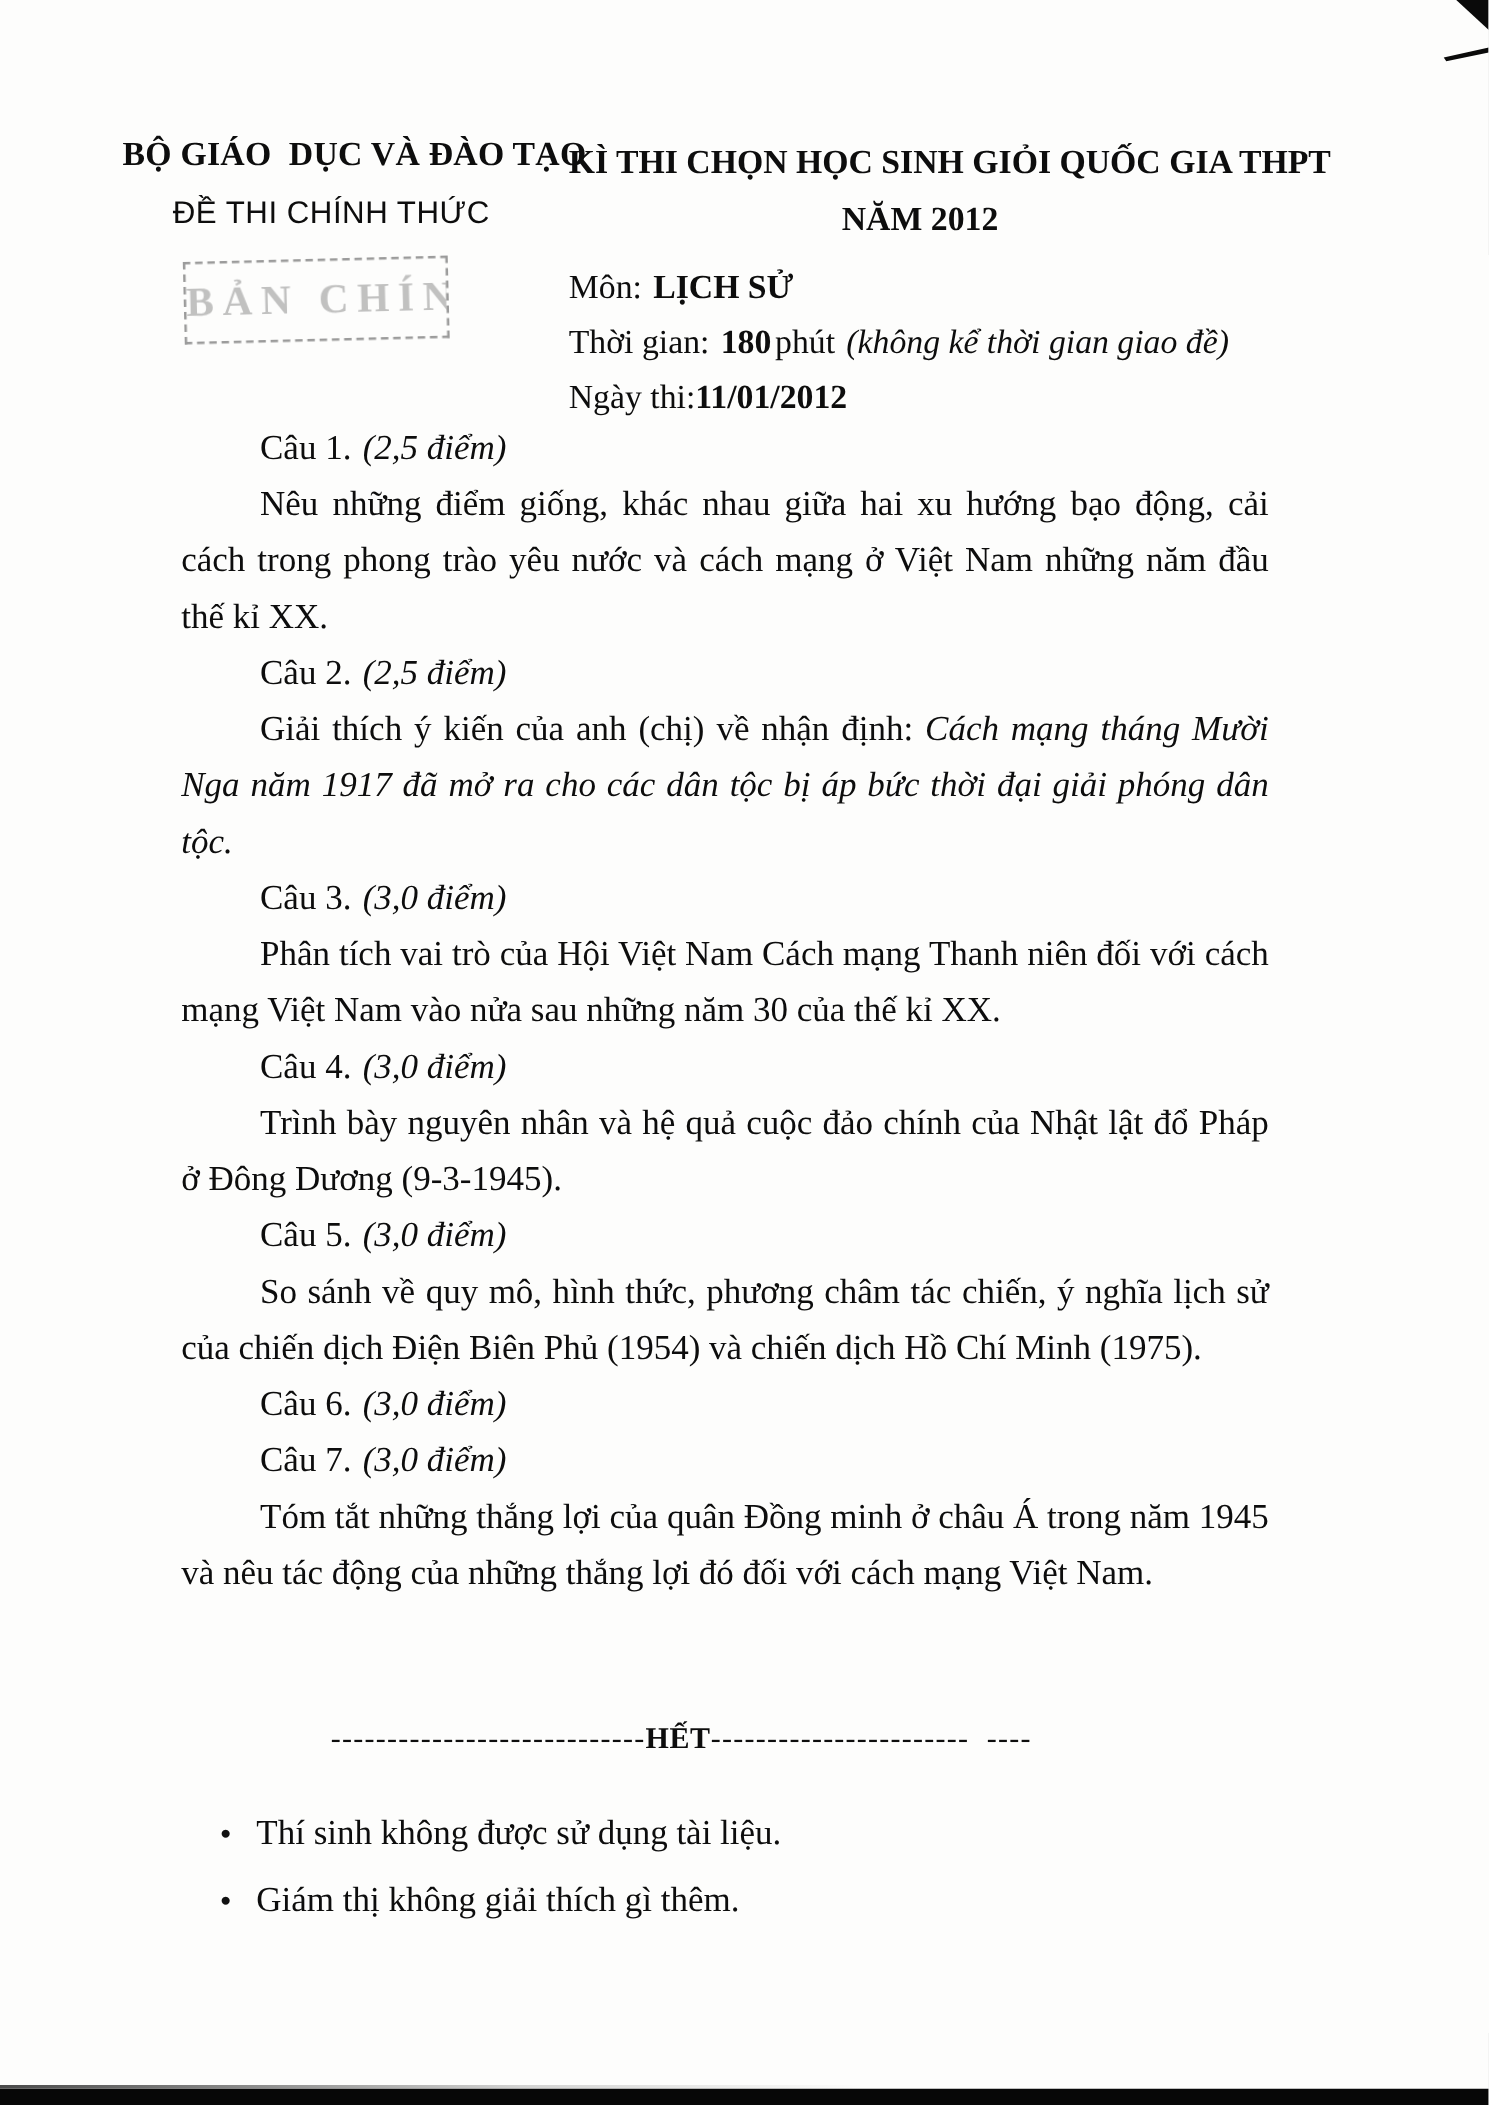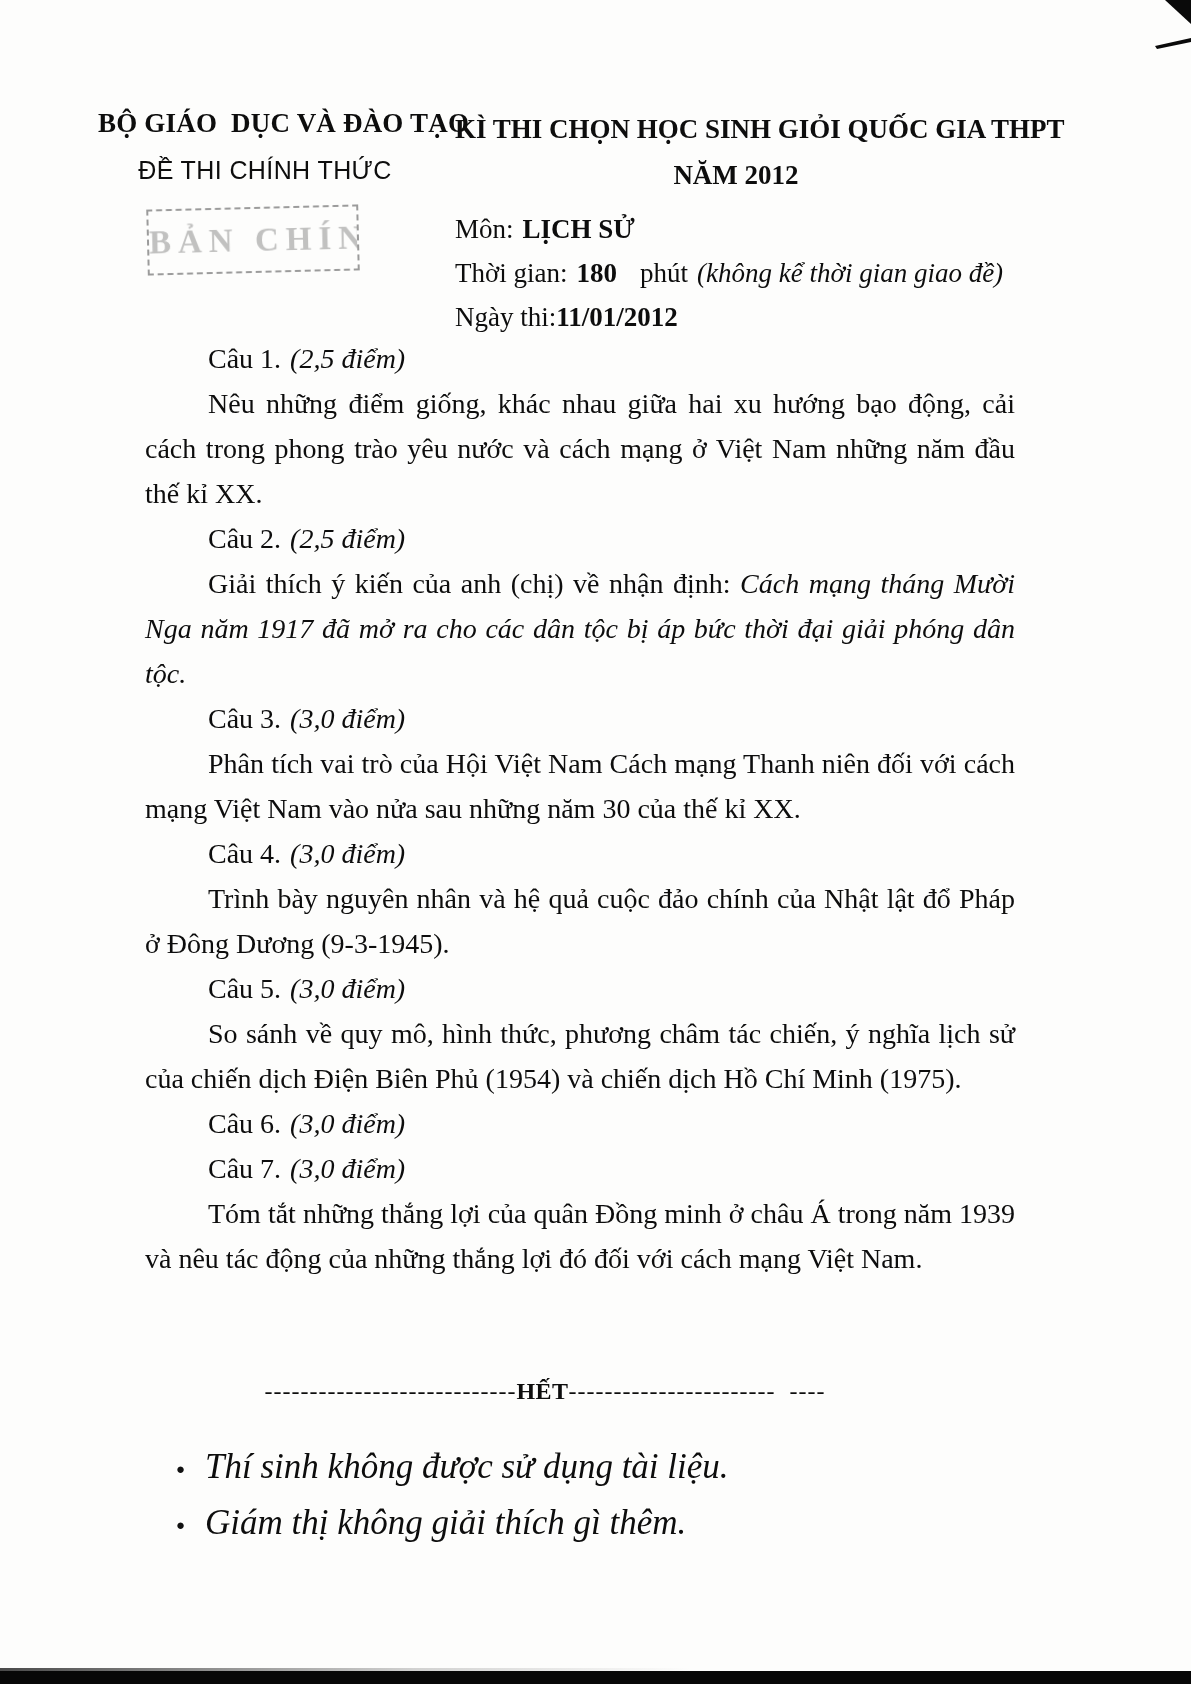--- a/index.html
+++ b/index.html
@@ -38,21 +38,21 @@
   }
   .hdr-right{
     position:absolute;left:455px;top:112px;width:562px;
     font-size:27px;line-height:34px;
   }
   .exam-title{font-weight:bold;white-space:nowrap;}
   .exam-year{font-weight:bold;text-align:center;margin-top:12px;}
   .meta{margin-top:15px;}
   .meta-row{line-height:44px;white-space:nowrap;}
   .meta-row .val{font-weight:bold;margin-left:9px;text-align:right;}
-  .meta-row .unit{margin-left:23px;text-align:center;}
+  .meta-row .unit{margin-left:3px;text-align:center;}
   .meta-row .note{font-style:italic;margin-left:9px;}
   .meta-row .val-wide{font-weight:bold;margin-left:0;}
   
   .content{
     position:absolute;left:145px;top:336px;width:870px;
     font-size:28px;line-height:45px;
     text-align:justify;
   }
   .content p{margin:0;text-indent:63px;}
   .q-head b{font-weight:normal;}
@@ -68,21 +68,21 @@
   
   .notes{
     position:absolute;left:176px;top:1442px;
     list-style:none;margin:0;padding:0;
   }
   .notes li{display:flex;align-items:baseline;line-height:49px;}
   .notes .bullet{
     font-size:15px;margin-right:20px;position:relative;top:-4px;
     color:#111;
   }
-  .notes .note-text{font-style:italic;font-size:35px;}
+  .notes .note-text{font-size:28px;}
   
   .corner-artifact{position:absolute;top:0;right:0;}
   .bottom-bar{
     position:absolute;left:0;bottom:0;width:1191px;height:13px;
     background:#070707;
   }
   .bottom-bar::before{
     content:"";position:absolute;top:-3px;left:0;width:58%;height:3px;
     background:linear-gradient(90deg,#4a4a4a 0%,rgba(80,80,80,.25) 60%,transparent 100%);
   }
@@ -134,21 +134,21 @@
 
     <p class="q-head"><b>Câu 4.</b><i>(3,0 điểm)</i></p>
     <p class="q-body"><span>Trình bày nguyên nhân và hệ quả cuộc đảo chính của Nhật lật đổ Pháp ở Đông Dương (9-3-1945).</span><i></i></p>
 
     <p class="q-head"><b>Câu 5.</b><i>(3,0 điểm)</i></p>
     <p class="q-body"><span>So sánh về quy mô, hình thức, phương châm tác chiến, ý nghĩa lịch sử của chiến dịch Điện Biên Phủ (1954) và chiến dịch Hồ Chí Minh (1975).</span><i></i></p>
 
     <p class="q-head"><b>Câu 6.</b><i>(3,0 điểm)</i></p>
 
     <p class="q-head"><b>Câu 7.</b><i>(3,0 điểm)</i></p>
-    <p class="q-body"><span>Tóm tắt những thắng lợi của quân Đồng minh ở châu Á trong năm 1939 và nêu tác động của những thắng lợi đó đối với cách mạng Việt Nam.</span><i></i></p>
+    <p class="q-body"><span>Tóm tắt những thắng lợi của quân Đồng minh ở châu Á trong năm 1945 và nêu tác động của những thắng lợi đó đối với cách mạng Việt Nam.</span><i></i></p>
 
   </div>
 
   <div class="end-line">
     <span>----------------------------</span><b>HẾT</b><span>-----------------------  ----</span>
   </div>
 
   <ul class="notes">
     <li>
       <span class="bullet">●</span>

